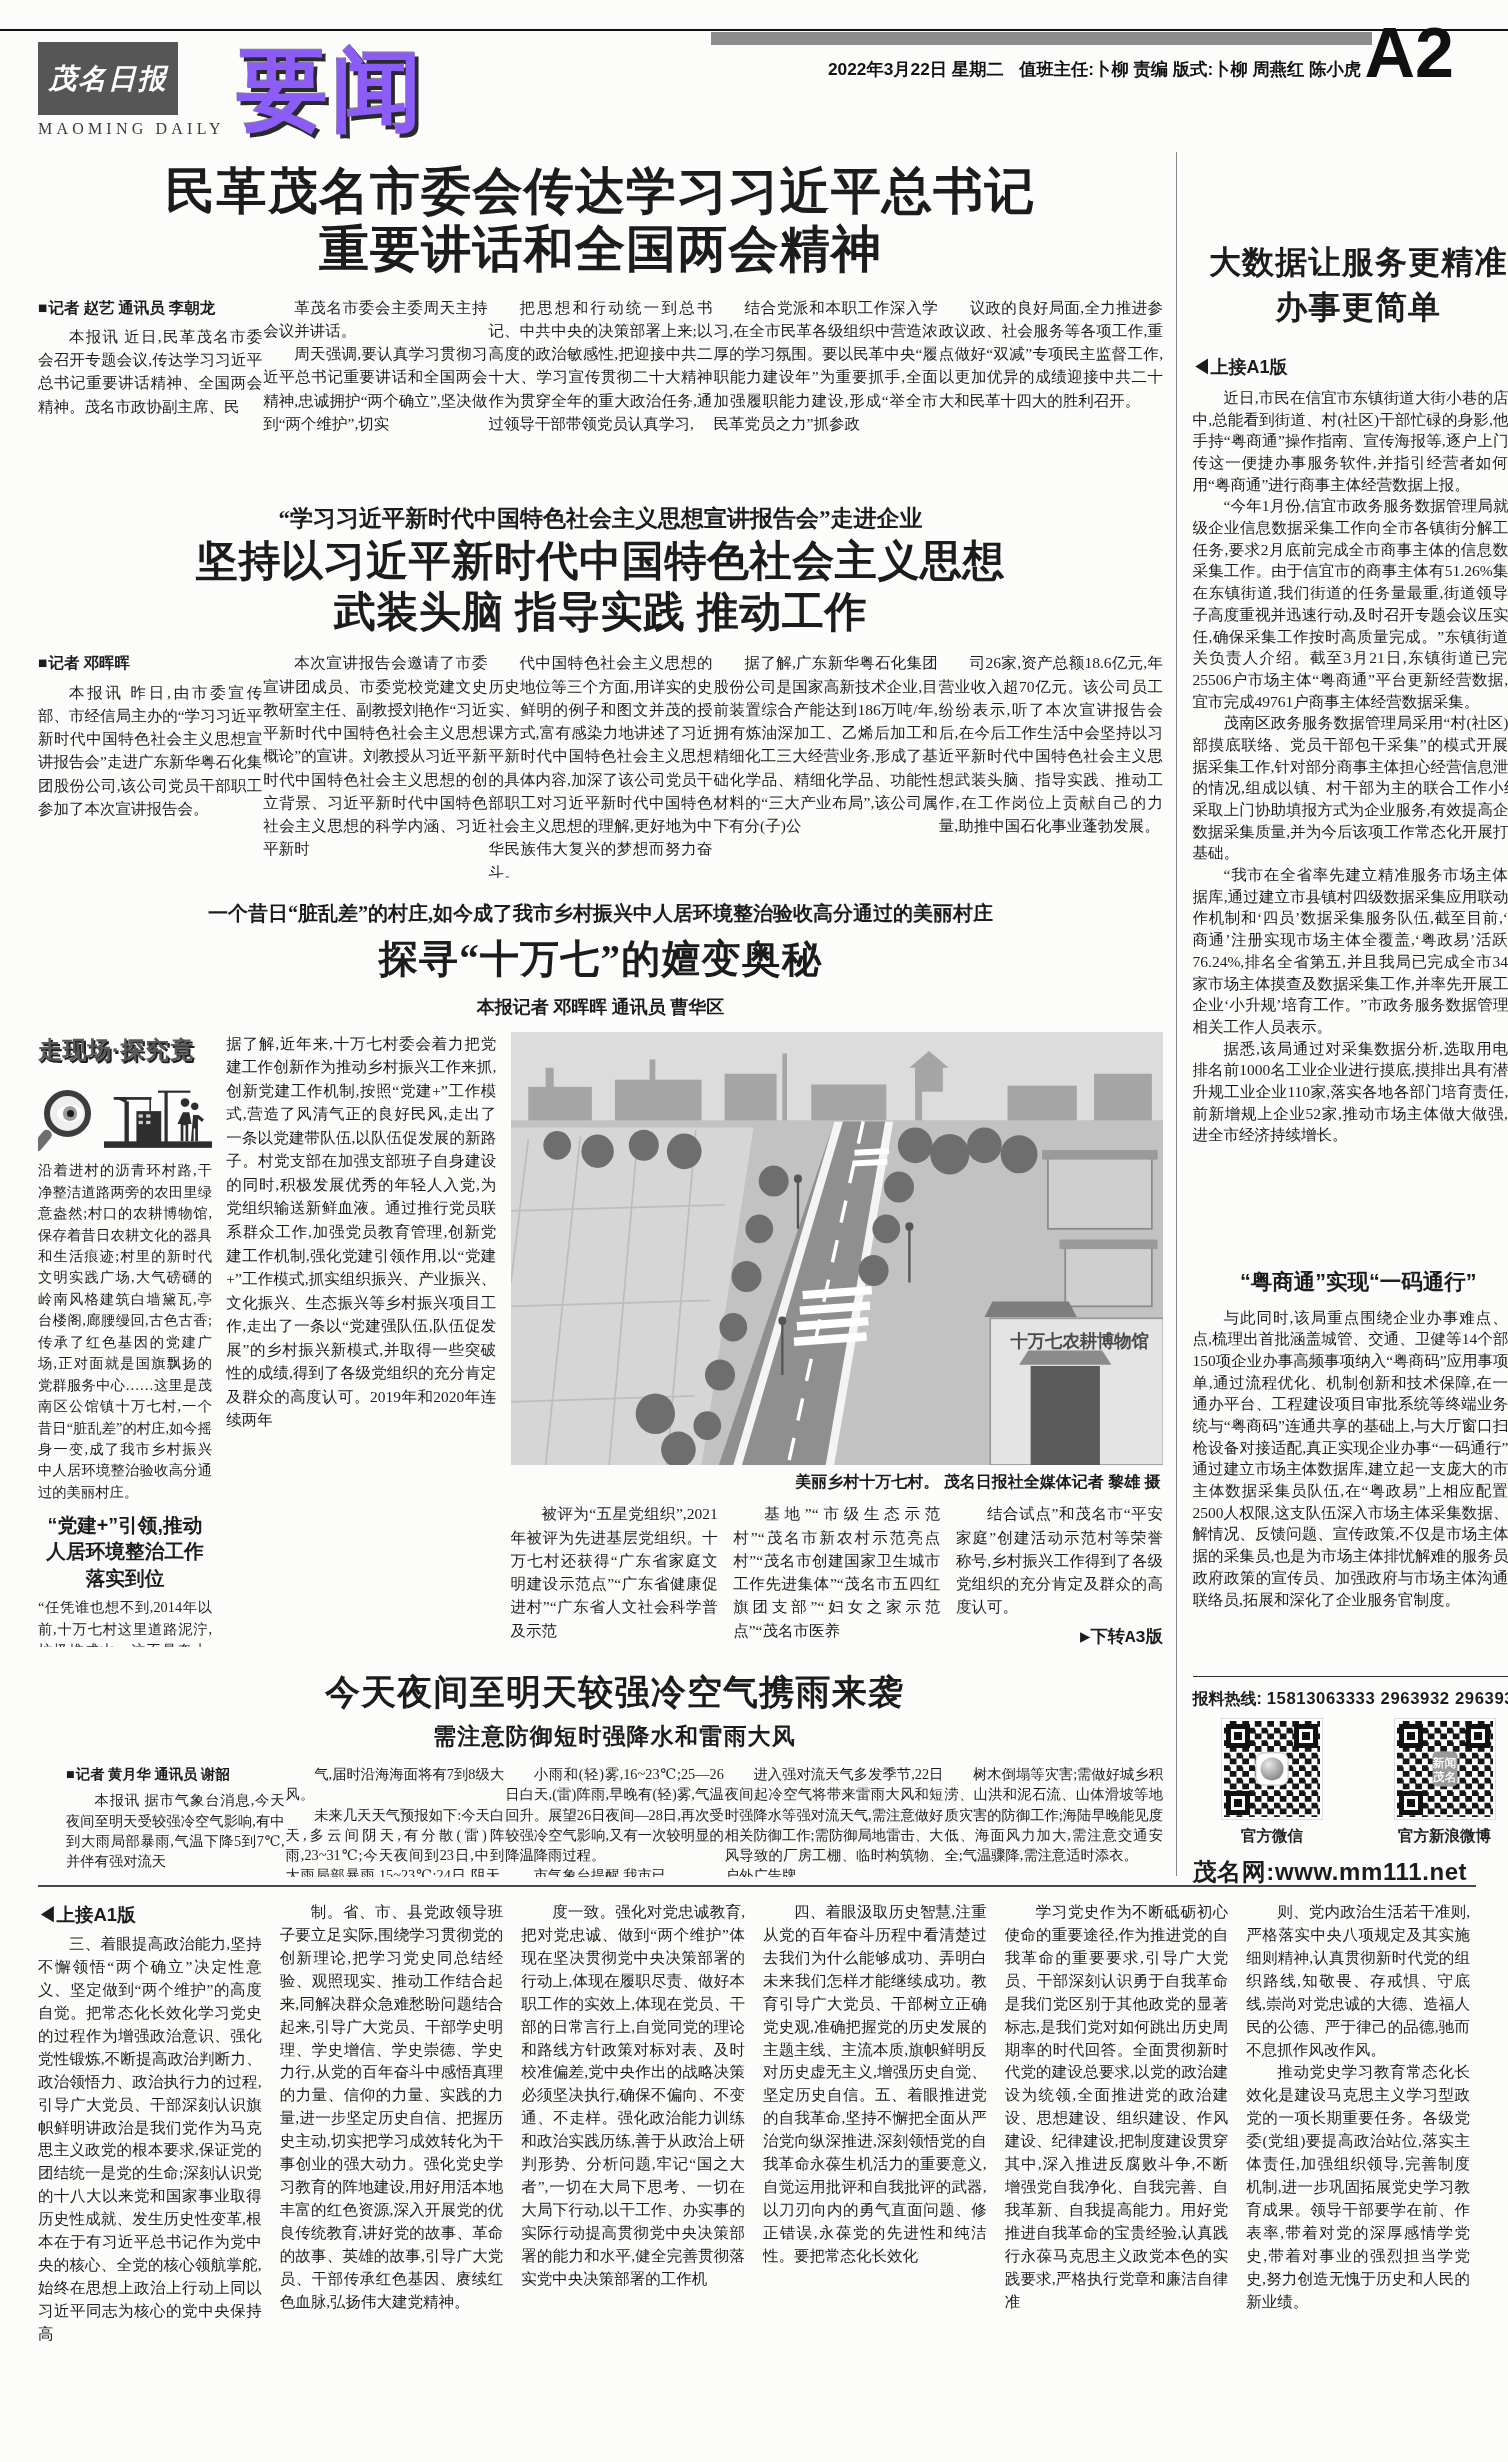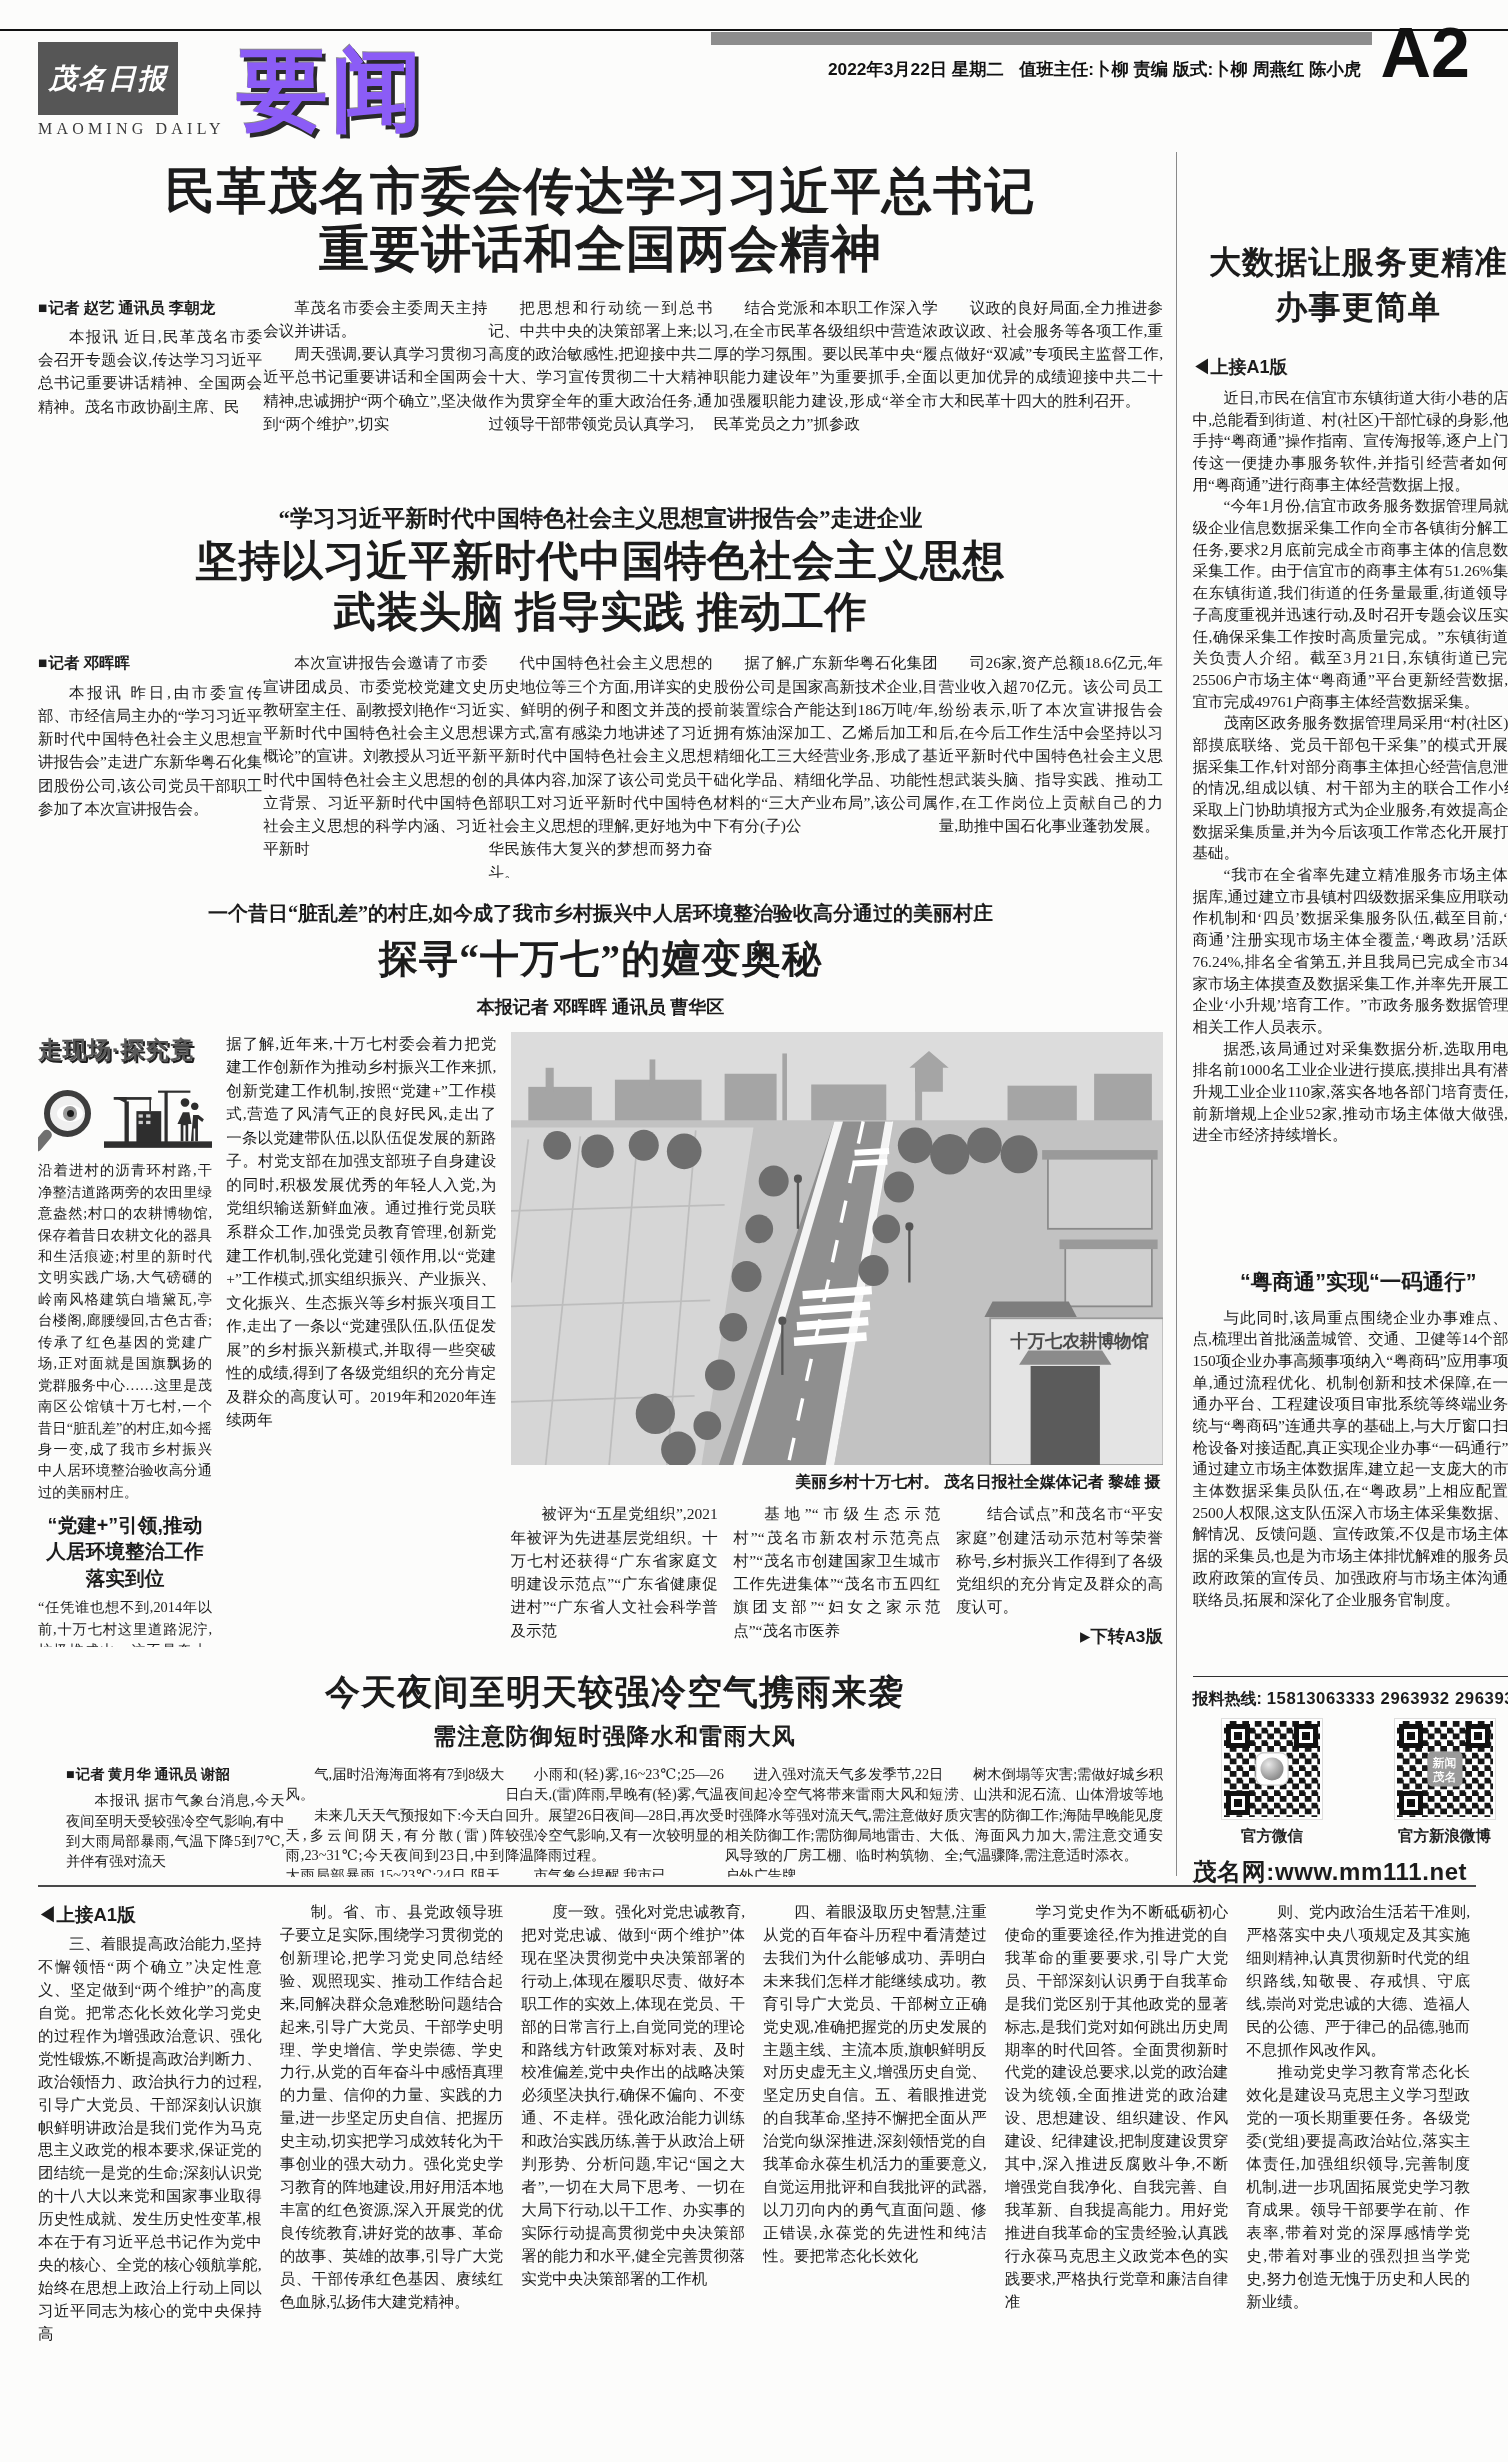--- a/index.html
+++ b/index.html
@@ -7,21 +7,21 @@
   .page {
     position:relative; width:1508px; height:2462px; margin:0 auto;
     background:#fcfcfb; color:#1c1c1c; overflow:hidden;
     font-family:"Liberation Serif","DejaVu Serif",serif;
     padding:0 38px;
   }
   
   header { position:relative; height:152px; }
   .top-rule { position:absolute; top:29px; left:-38px; right:-38px; height:1.8px; background:#111; }
   .gray-bar { position:absolute; top:32px; left:673px; width:661px; height:12.5px; background:#8d8d8d; }
-  .page-no { position:absolute; top:18px; right:0; font-family:"Liberation Sans",sans-serif; font-weight:bold; font-size:70px; line-height:1; color:#111; }
+  .page-no { position:absolute; top:18px; right:16px; font-family:"Liberation Sans",sans-serif; font-weight:bold; font-size:70px; line-height:1; color:#111; }
   .hdr-date { position:absolute; top:57px; right:109px; font-family:"Liberation Sans",sans-serif; font-weight:bold; font-size:17.3px; color:#111; white-space:nowrap; }
   .hdr-date span { margin-left:15.5px; }
   .logo-row { position:absolute; left:0; top:42px; display:flex; align-items:flex-start; gap:12px; }
   .logo-stack { text-align:center; }
   .logo-box { width:140px; height:73px; background:#565656; color:#fff; display:flex; align-items:center; justify-content:center; font-size:28px; font-weight:bold; font-style:italic; letter-spacing:1.8px; }
   .logo-en { margin-top:4.8px; font-size:16px; letter-spacing:4.2px; color:#3a3a3a; font-family:"Liberation Serif",serif; }
   .yaowen { font-family:"Liberation Sans","DejaVu Sans",sans-serif; font-weight:900; font-size:91px; line-height:1.05; color:#8b5cf6; text-shadow:3.6px 3.6px 0 #2a2a2a, -0.6px -0.6px 0 #8a8a8a; letter-spacing:3.6px; }
   
   .content-row { display:flex; }
   main { width:1125px; flex:none; }
@@ -91,21 +91,21 @@
   .qr-row { display:flex; justify-content:space-between; margin-top:9.5px; }
   .qr-item { width:48%; text-align:center; }
   .qr { width:100px; height:100px; margin:0 auto; position:relative;
         background:repeating-conic-gradient(#161616 0% 25%, #ffffff 0% 50%); background-size:12.5px 12.5px; border:2.4px solid #fff; outline:0.6px solid #ddd; }
   .qr-eye { position:absolute; width:24px; height:24px; background:#fff; border:5.4px solid #111; }
   .qr-eye::after { content:""; position:absolute; inset:3px; background:#111; }
   .qr-eye.tl { top:2.4px; left:2.4px; } .qr-eye.tr { top:2.4px; right:2.4px; } .qr-eye.bl { bottom:2.4px; left:2.4px; }
   .qr-center { position:absolute; top:50%; left:50%; transform:translate(-50%,-50%); }
   .qr-logo-ball { width:31px; height:31px; border-radius:7.2px; background:#fff; display:flex; align-items:center; justify-content:center; box-shadow:0 0 0 1.2px #ccc; }
   .qr-logo-ball i { display:block; width:23px; height:23px; border-radius:50%; background:radial-gradient(circle at 35% 30%, #e9e9e9, #8f8f8f 70%); }
-  .qr-news-tag { width:35px; height:35px; border-radius:4.8px; background:#9a9a9a; color:#fff; font-size:12px; font-weight:bold; line-height:1.2; display:flex; align-items:center; justify-content:center; text-align:center; text-shadow:0 0.6px 0.6px #555; }
+  .qr-news-tag { width:25px; height:35px; border-radius:4.8px; background:#9a9a9a; color:#fff; font-size:12px; font-weight:bold; line-height:1.2; display:flex; align-items:center; justify-content:center; text-align:center; text-shadow:0 0.6px 0.6px #555; }
   .qr-label { font-size:15.5px; font-weight:bold; margin-top:6px; color:#222; }
   .site { font-weight:900; font-size:24px; margin-top:8.4px; letter-spacing:0.6px; white-space:nowrap; }
 </style>
 </head>
 <body>
 
 <div class="page">
 
   <header>
     <div class="top-rule"></div>

